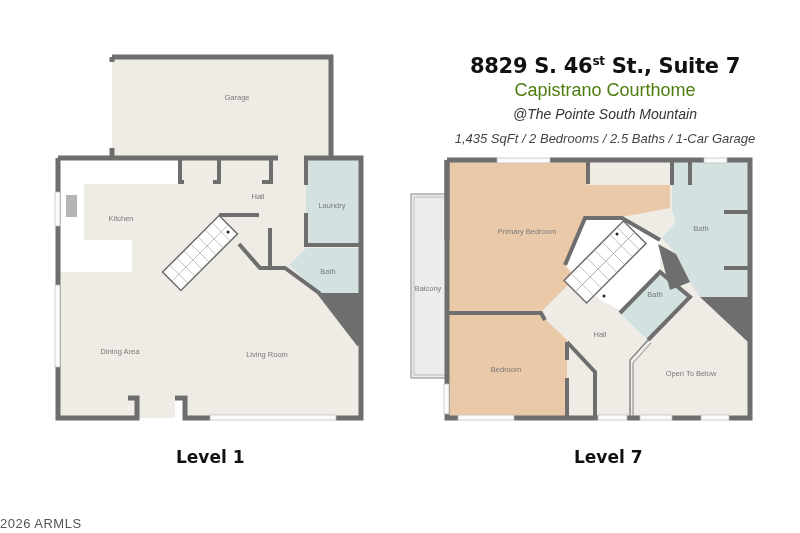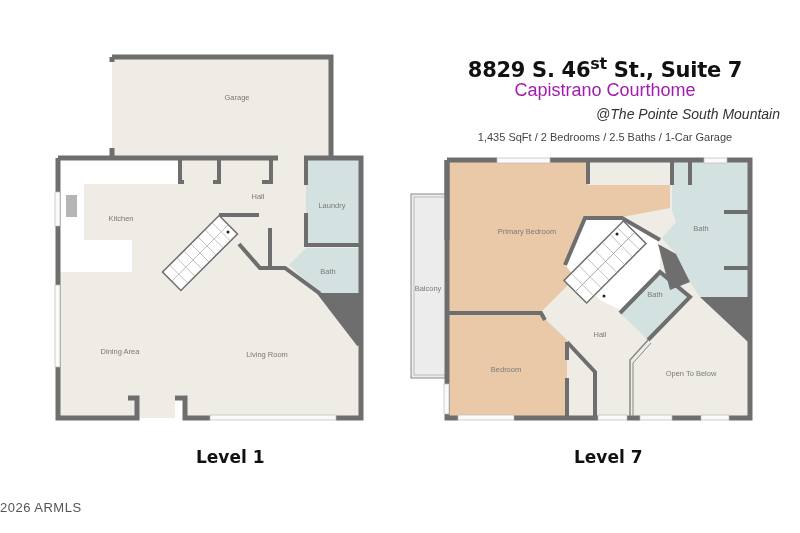--- a/index.html
+++ b/index.html
@@ -1,24 +1,24 @@
 <!DOCTYPE html>
 <html><head>
 <meta charset="utf-8">
 <style>
   html,body{margin:0;padding:0;background:#ffffff;}
   body{width:800px;height:533px;position:relative;overflow:hidden;font-family:"Liberation Sans",sans-serif;}
   .hdr{position:absolute;left:430px;width:350px;text-align:center;color:#111;}
   .addr{top:54px;font-weight:bold;font-size:21px;font-family:"DejaVu Sans",sans-serif;letter-spacing:-0.3px;}
-  .addr sup{font-size:16px;vertical-align:8px;text-align:center;}
-  .sub1{top:80px;font-size:18px;color:#a21caf;}
-  .sub2{top:106px;font-size:14px;font-style:italic;color:#333;text-align:right;}
-  .sub3{top:131px;font-size:11px;color:#444;}
+  .addr sup{font-size:12px;vertical-align:8px;text-align:center;}
+  .sub1{top:80px;font-size:18px;color:#4d7c0f;}
+  .sub2{top:106px;font-size:14px;font-style:italic;color:#333;}
+  .sub3{top:131px;font-size:13px;font-style:italic;color:#444;}
   .lvl{position:absolute;font-weight:bold;font-size:17px;color:#111;font-family:"DejaVu Sans",sans-serif;}
-  .copy{position:absolute;left:0;top:500px;font-size:13px;color:#555;letter-spacing:0.5px;}
+  .copy{position:absolute;left:0;top:516px;font-size:13px;color:#555;letter-spacing:0.5px;}
   svg{position:absolute;left:0;top:0;}
   .rl{font-family:"Liberation Sans",sans-serif;font-size:7.5px;fill:#7a7a7a;}
 </style>
 </head>
 <body>
 
 <svg width="800" height="533" viewBox="0 0 800 533">
 
   <g>
 
@@ -146,16 +146,16 @@
     <text class="rl" x="506" y="372" text-anchor="middle">Bedroom</text>
     <text class="rl" x="691" y="376" text-anchor="middle">Open To Below</text>
   </g>
 </svg>
 
 <div class="hdr addr"><span>8829 S. 46</span><sup>st</sup><span> St., Suite 7</span></div>
 <div class="hdr sub1">Capistrano Courthome</div>
 <div class="hdr sub2">@The Pointe South Mountain</div>
 <div class="hdr sub3">1,435 SqFt / 2 Bedrooms / 2.5 Baths / 1-Car Garage</div>
 
-<div class="lvl" style="left:176px;top:447px;margin-left:20px;">Level 1</div>
+<div class="lvl" style="left:176px;top:447px;">Level 1</div>
 <div class="lvl" style="left:574px;top:447px;">Level 7</div>
 
 <div class="copy">2026 ARMLS</div>
 
 </body></html>

